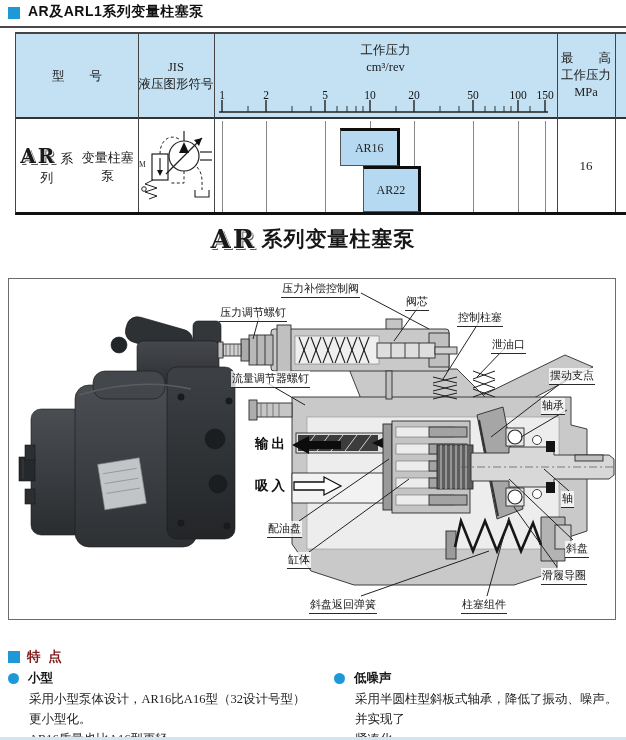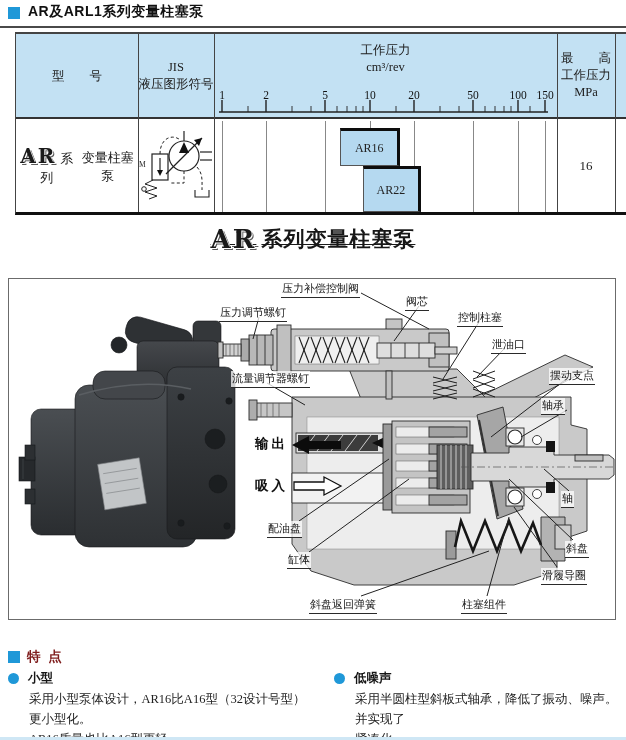--- a/index.html
+++ b/index.html
@@ -15,21 +15,21 @@
   .thead{position:absolute;left:0;top:0;width:611px;height:85px;background:#c3e1f3;border-bottom:2px solid #333;box-sizing:border-box;}
   .vline{position:absolute;top:0;bottom:0;width:1px;background:#444;}
   .hcell{position:absolute;text-align:center;font-size:12.5px;color:#202020;line-height:17px;}
   .tick-num{position:absolute;transform:translateX(-50%);font-size:11.5px;color:#111;top:55px;}
   .gline{position:absolute;top:87px;bottom:0;width:1px;background:#888;}
   .bar{position:absolute;background:#b5d9f0;border:1px solid #555;border-top:3px solid #0d0d0d;border-right:3px solid #0d0d0d;box-sizing:border-box;display:flex;align-items:center;justify-content:center;font-size:12px;color:#222;}
   .bcell{position:absolute;display:flex;flex-direction:row;align-items:center;justify-content:center;text-align:center;}
   .ar-logo{font-family:"DejaVu Serif","Liberation Serif",serif;font-weight:bold;color:#1a1a1a;
            text-shadow:1px 1px 0 #ffffff,2px 2px 0 #5a5a5a;letter-spacing:2px;}
   
-  .sec-title{position:absolute;left:0;top:224px;width:626px;text-align:center;text-decoration:underline;}
+  .sec-title{position:absolute;left:0;top:224px;width:626px;text-align:center;}
   .sec-title .txt{font:bold 21px "Liberation Sans","DejaVu Sans",sans-serif;color:#171717;letter-spacing:1px;vertical-align:middle;}
   .sec-title .ar-logo{font-size:26px;margin-right:5px;vertical-align:middle;}
   
   .diagram{position:absolute;left:8px;top:278px;width:608px;height:342px;border:1.5px solid #6b6b6b;background:#fff;box-sizing:border-box;}
   .dlabel{position:absolute;font-size:11px;color:#161616;border-bottom:1px solid #2a2a2a;padding:0 1px 1px 1px;white-space:nowrap;background:rgba(255,255,255,.75);}
   .dport{position:absolute;font-size:13.5px;font-weight:600;color:#101010;letter-spacing:3px;white-space:nowrap;}
   
   .feat-head{position:absolute;left:8px;top:648px;display:flex;align-items:center;}
   .feat-head .sq{width:12px;height:12px;background:#1f98d8;margin-right:7px;}
   .feat-head .t{font:bold 13.5px "Liberation Sans","DejaVu Sans",sans-serif;color:#7f1d1d;letter-spacing:2px;}

